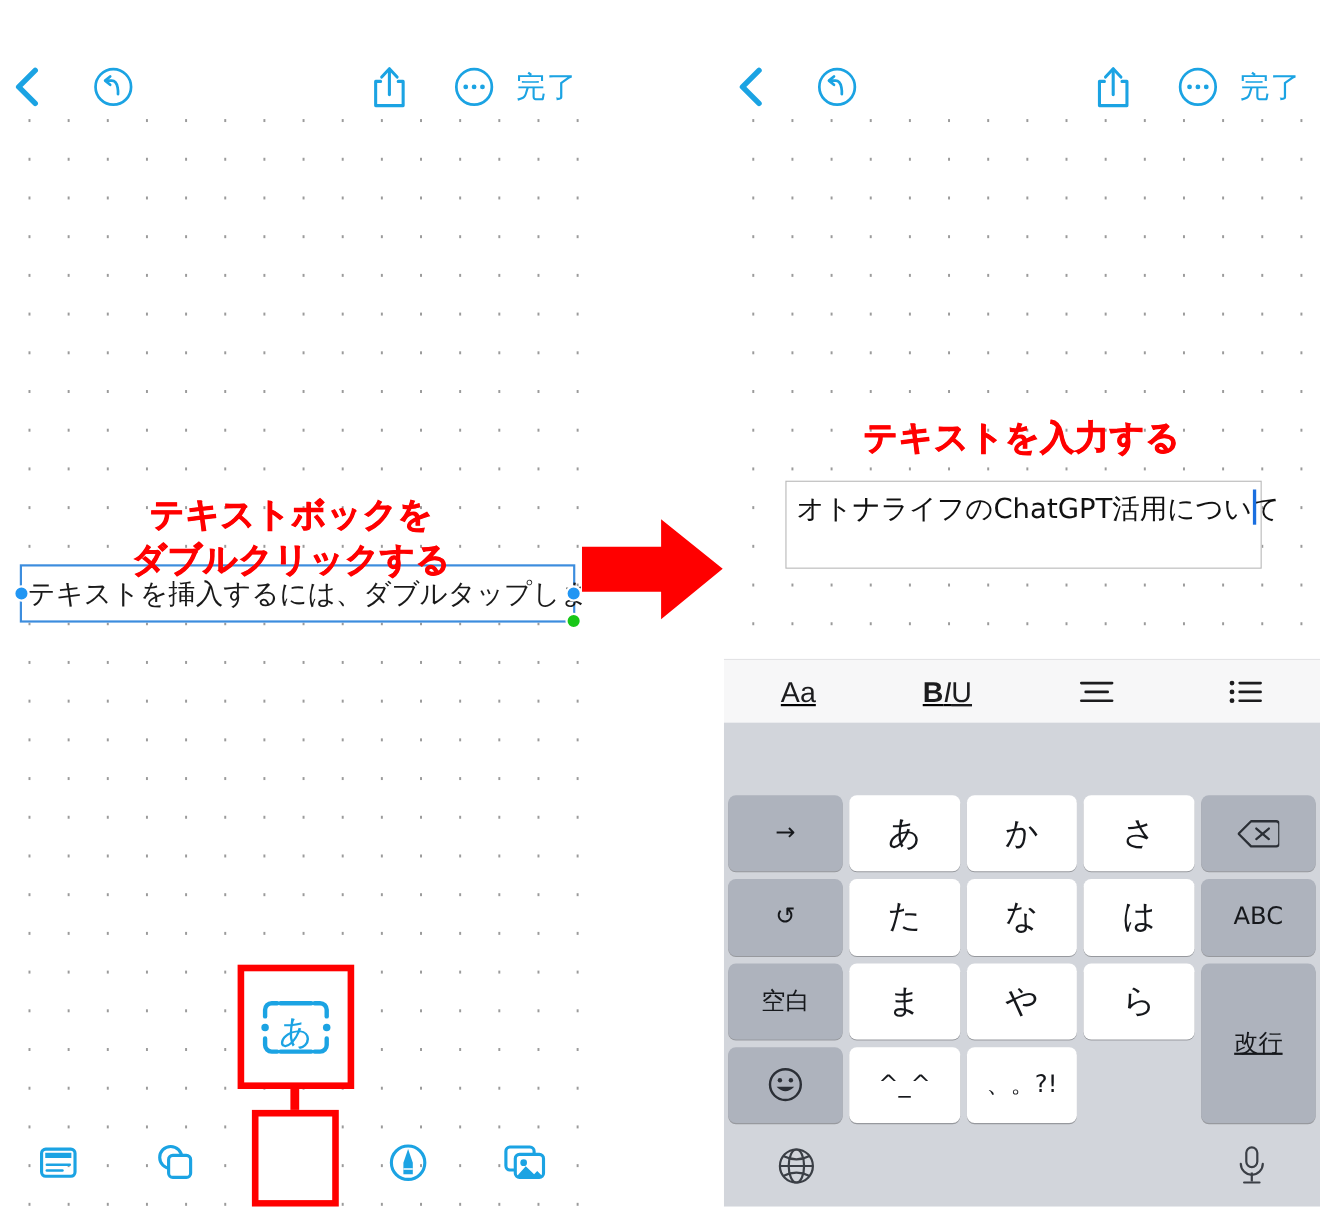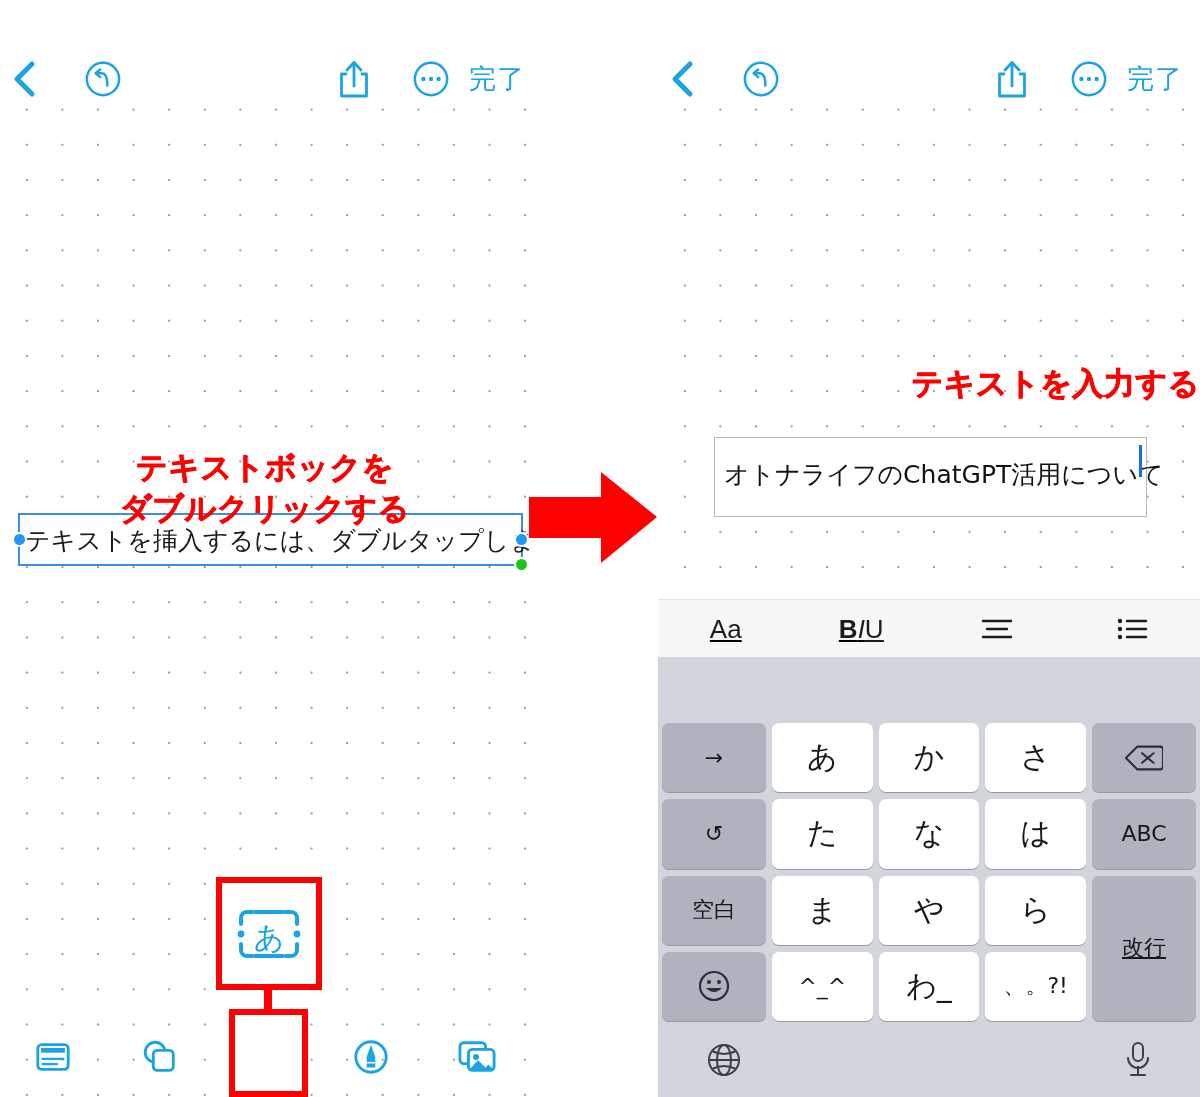--- a/index.html
+++ b/index.html
@@ -112,21 +112,21 @@
     position: absolute;
     left: 56px; top: 437px;
     width: 433px; height: 80px;
     border: 1px solid #b8b8b8;
     box-sizing: border-box;
     background: #ffffff;
     z-index: 3;
   }
   #textbox-right .tb-text {
     position: absolute;
-    left: 9px; top: 20px;
+    left: 9px; top: 8px;
     font-size: 25px;
     color: #111;
     white-space: nowrap;
     font-family: "DejaVu Sans", "Liberation Sans", sans-serif;
   }
   .caret {
     position: absolute;
     right: 4px; top: 7px;
     width: 3px; height: 32px;
     background: #1a6fe0;
@@ -425,21 +425,21 @@
           <circle cx="20" cy="20" r="17" fill="none" stroke="#1BA3E3" stroke-width="2.6"></circle>
           <circle cx="12" cy="20" r="2.3" fill="#1BA3E3"></circle>
           <circle cx="20" cy="20" r="2.3" fill="#1BA3E3"></circle>
           <circle cx="28" cy="20" r="2.3" fill="#1BA3E3"></circle>
         </svg>
       </span>
     </div>
     <div class="tb-btn tb-done" style="left:469px;">完了</div>
   </div>
 
-  <div class="anno" style="left:0; right:0; top:364px;text-align:right;">
+  <div class="anno" style="left:0; right:0; top:378px;">
     <div>テキストを入力する</div>
   </div>
 
   <div id="textbox-right">
     <div class="tb-text">オトナライフのChatGPT活用について</div>
     <div class="caret"></div>
   </div>
 
   <div id="format-bar">
     <div class="fb-item">Aa</div>
@@ -504,21 +504,20 @@
         <span>
           <svg width="32" height="32" viewBox="0 0 32 32">
             <circle cx="16" cy="16" r="14" fill="none" stroke="#2b2f36" stroke-width="2.2"></circle>
             <circle cx="11" cy="12" r="2" fill="#2b2f36"></circle>
             <circle cx="21" cy="12" r="2" fill="#2b2f36"></circle>
             <path d="M8 18 Q16 26 24 18 Z" fill="#2b2f36"></path>
           </svg>
         </span>
       </div>
       <div class="key light small">^_^</div>
-      <div class="key light">わ_</div>
       <div class="key light small">、。?!</div>
     </div>
 
     <div id="kb-bottom">
       <span>
         <svg width="36" height="36" viewBox="0 0 36 36">
           <circle cx="18" cy="18" r="15" fill="none" stroke="#3b3f46" stroke-width="2"></circle>
           <ellipse cx="18" cy="18" rx="7" ry="15" fill="none" stroke="#3b3f46" stroke-width="2"></ellipse>
           <line x1="3" y1="18" x2="33" y2="18" stroke="#3b3f46" stroke-width="2"></line>
           <path d="M6 9 Q18 15 30 9" fill="none" stroke="#3b3f46" stroke-width="2"></path>

